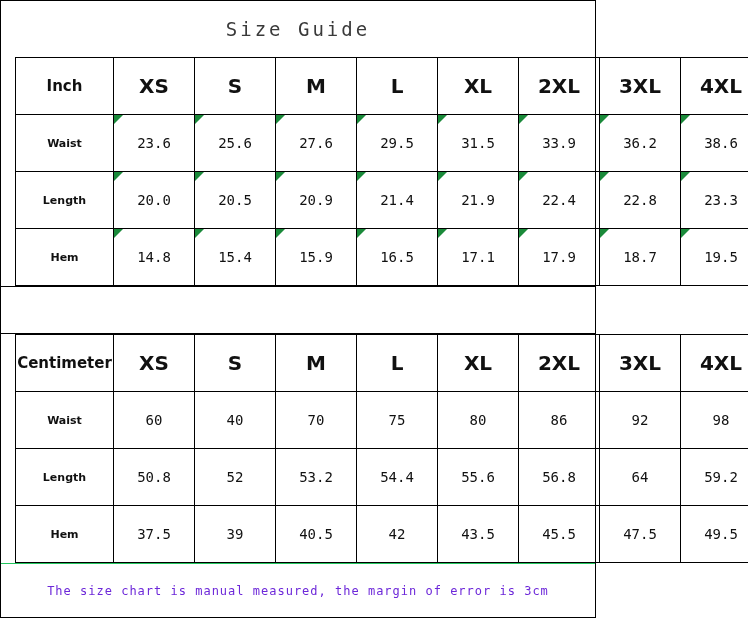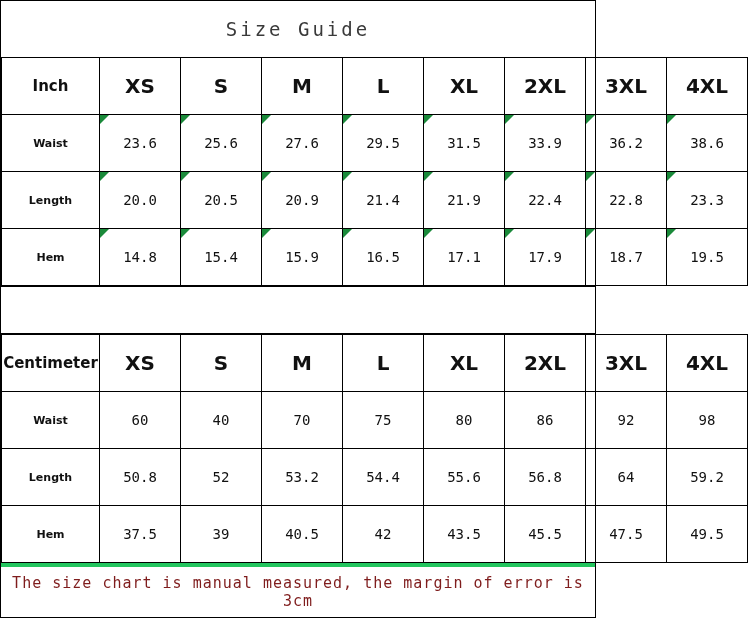--- a/index.html
+++ b/index.html
@@ -86,28 +86,28 @@
     height: 46px;
     border-top: 1px solid #000000;
     border-bottom: 1px solid #000000;
     background: #ffffff;
   }
   .footer {
     flex: 1;
     display: flex;
     align-items: center;
     justify-content: center;
-    font-size: 15px;
+    font-size: 12px;
     letter-spacing: 1px;
     font-family: "DejaVu Sans Mono", monospace;
-    color: #7f1d1d;
-    border-top: 4px solid #22c55e;
+    color: #6d28d9;
+    border-top: 1px solid #22c55e;
     text-align: center;
   }
-  .tbl-wrap { width: 100%; }
+  .tbl-wrap { width: 100%; padding-left: 14px; }
 </style>
 </head>
 <body>
 
 <div class="page">
 
   <div class="title">Size Guide</div>
 
   <div class="tbl-wrap">
     <table class="size-table">

